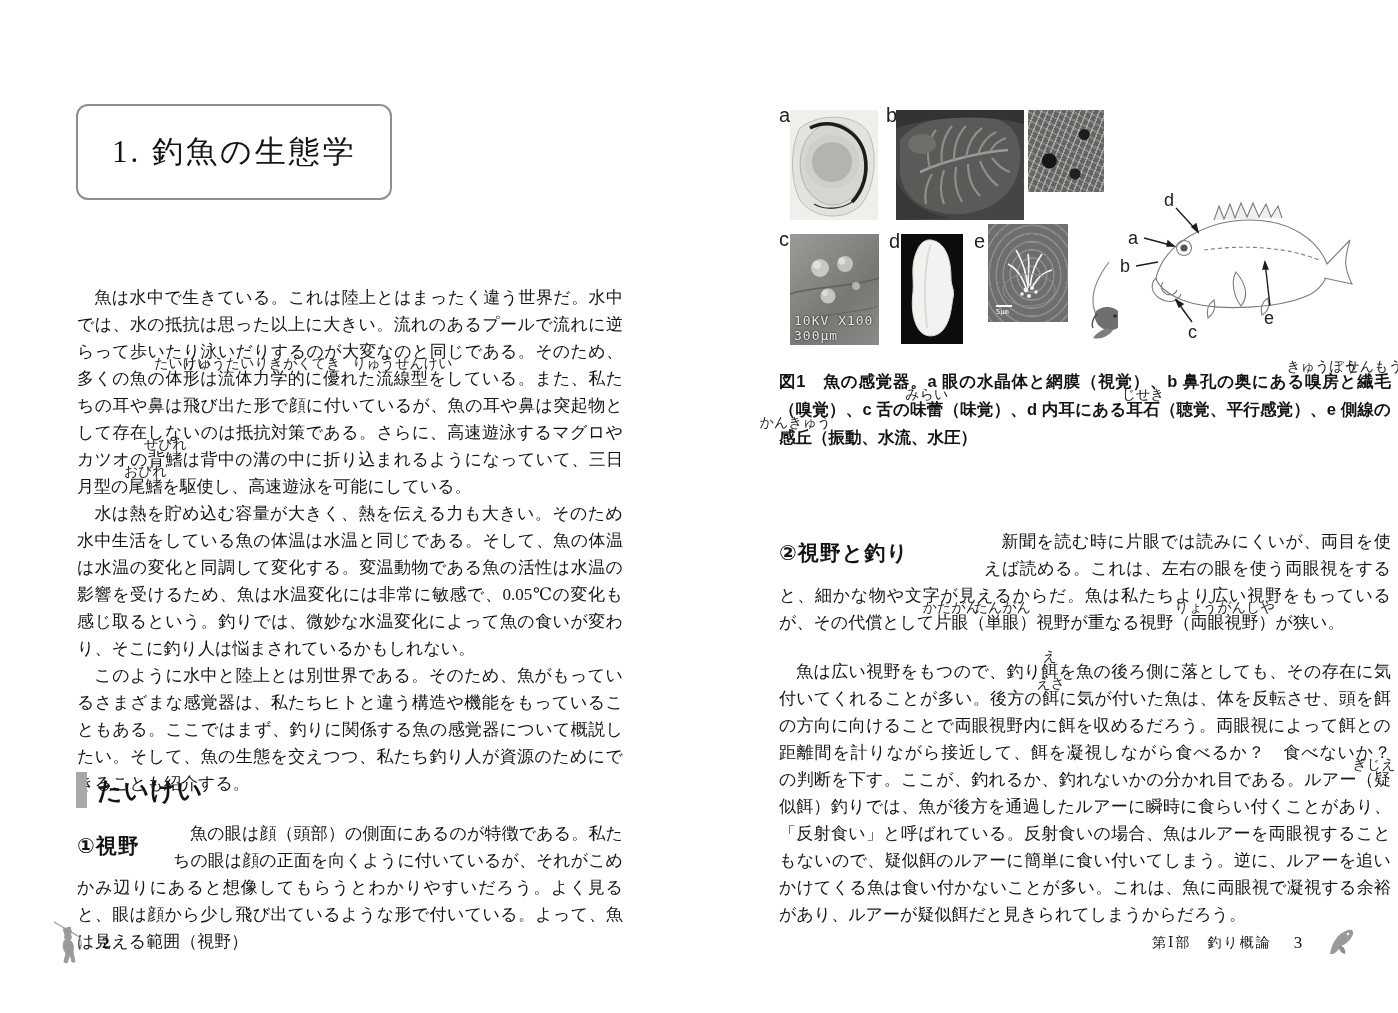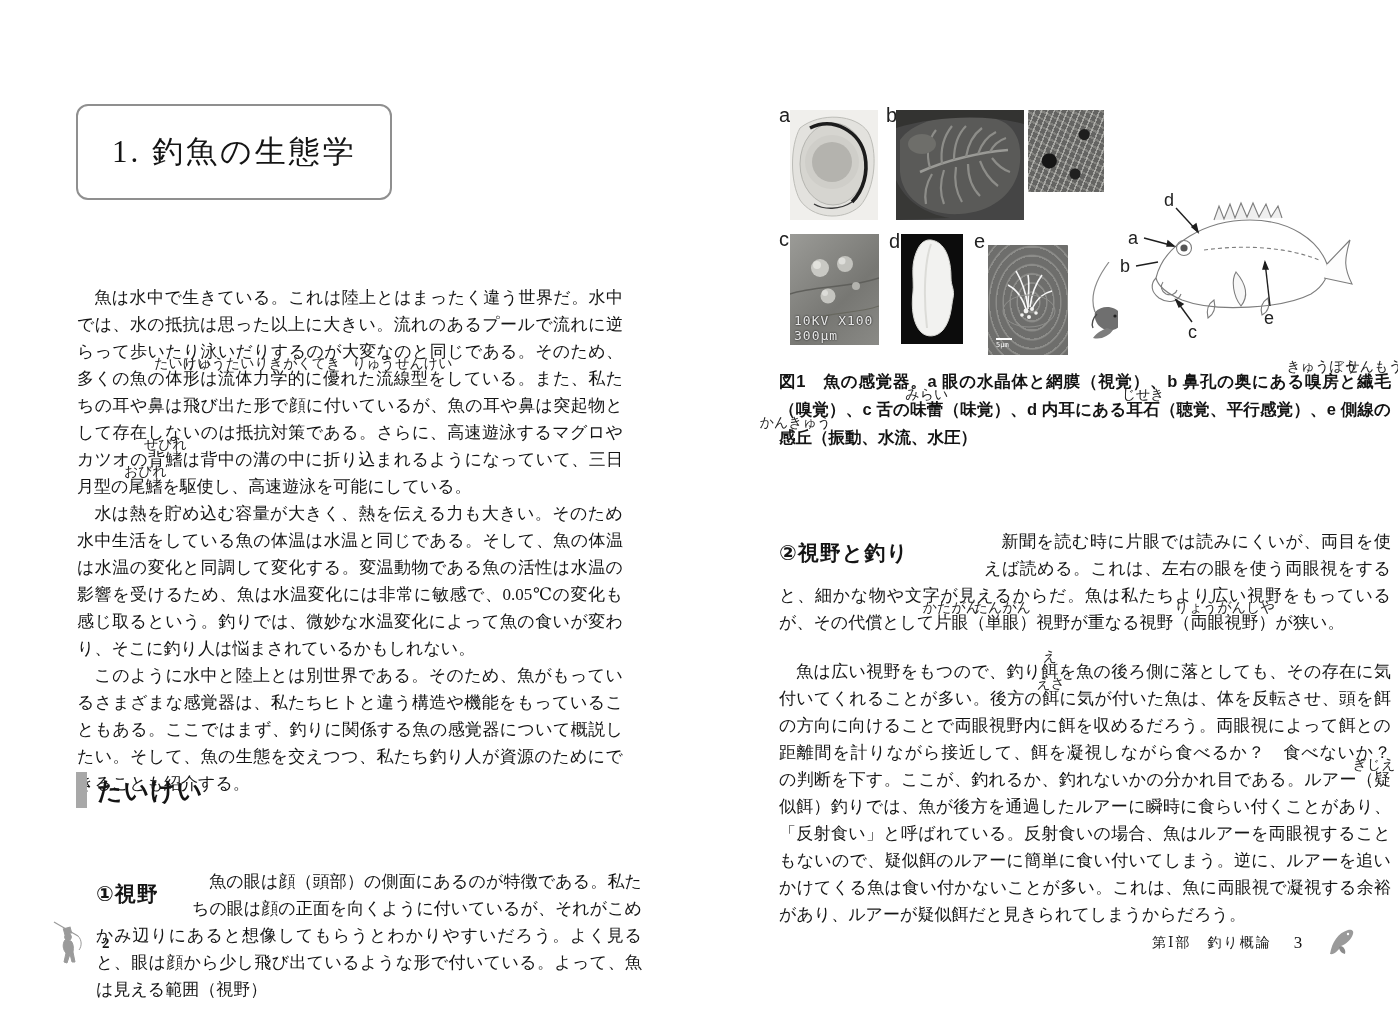--- a/index.html
+++ b/index.html
@@ -69,21 +69,21 @@
     <p>　魚は水中で生きている。これは陸上とはまったく違う世界だ。水中では、水の抵抗は思った以上に大きい。流れのあるプールで流れに逆らって歩いたり泳いだりするのが大変なのと同じである。そのため、多くの魚の<span class="rb">体形<span class="rt">たいけい</span></span>は<span class="rb">流体力学的<span class="rt">りゅうたいりきがくてき</span></span>に優れた<span class="rb">流線型<span class="rt">りゅうせんけい</span></span>をしている。また、私たちの耳や鼻は飛び出た形で顔に付いているが、魚の耳や鼻は突起物として存在しないのは抵抗対策である。さらに、高速遊泳するマグロやカツオの<span class="rb">背鰭<span class="rt">せびれ</span></span>は背中の溝の中に折り込まれるようになっていて、三日月型の<span class="rb">尾鰭<span class="rt">おびれ</span></span>を駆使し、高速遊泳を可能にしている。</p>
     <p>　水は熱を貯め込む容量が大きく、熱を伝える力も大きい。そのため水中生活をしている魚の体温は水温と同じである。そして、魚の体温は水温の変化と同調して変化する。変温動物である魚の活性は水温の影響を受けるため、魚は水温変化には非常に敏感で、0.05℃の変化も感じ取るという。釣りでは、微妙な水温変化によって魚の食いが変わり、そこに釣り人は悩まされているかもしれない。</p>
     <p>　このように水中と陸上とは別世界である。そのため、魚がもっているさまざまな感覚器は、私たちヒトと違う構造や機能をもっていることもある。ここではまず、釣りに関係する魚の感覚器について概説したい。そして、魚の生態を交えつつ、私たち釣り人が資源のためにできることも紹介する。</p>
   </div>
 
   <div class="section" style="left:76px;top:772px;">
     <span class="bar"></span>
     <span>たいけい</span>
   </div>
 
-  <div class="col leftcol" style="top:868px;margin-left:19px;">
+  <div class="col leftcol" style="top:820px;">
     <span class="sub-label sub1">①視野</span>
     <p>　魚の眼は顔（頭部）の側面にあるのが特徴である。私たちの眼は顔の正面を向くように付いているが、それがこめかみ辺りにあると想像してもらうとわかりやすいだろう。よく見ると、眼は顔から少し飛び出ているような形で付いている。よって、魚は見える範囲（視野）</p>
   </div>
 
   <div class="footer-left">
     <svg width="36" height="46" viewBox="0 0 36 46">
       <g stroke="#9a9a9a" fill="#9a9a9a">
         <line x1="2" y1="2" x2="26" y2="16" stroke-width="1.2" fill="none"></line>
         <path d="M26,16 C30,20 30,26 27,30" stroke-width="1" fill="none"></path>
         <rect x="12" y="8" width="7" height="6" transform="rotate(-15 15 11)"></rect>
@@ -159,21 +159,21 @@
 
   <span class="plabel" style="left:889px;top:230px;">d</span>
   <div class="panel" style="left:901px;top:234px;width:62px;height:110px;background:#0c0c0c;">
     <svg width="62" height="110" viewBox="0 0 62 110">
       <path d="M30,6 C44,8 50,24 50,44 C50,52 54,56 52,64 C50,74 50,86 42,96 C36,103 26,104 20,98 C12,90 10,74 12,58 C13,46 10,34 14,22 C17,12 22,5 30,6 Z" fill="#f2f2f0" stroke="#d8d8d4" stroke-width="1"></path>
       <path d="M30,10 C24,26 22,60 26,94" stroke="#dcdcd8" stroke-width="2" fill="none"></path>
     </svg>
   </div>
 
   <span class="plabel" style="left:974px;top:230px;">e</span>
-  <div class="panel" style="left:988px;top:245px;width:80px;height:110px;
+  <div class="panel" style="left:988px;top:224px;width:80px;height:98px;
        background:#6e6e6c;
        background-image:repeating-radial-gradient(ellipse at 55% 52%, rgba(210,210,205,0.30) 0 1px, rgba(0,0,0,0) 2px 7px);">
     <svg width="80" height="110" viewBox="0 0 80 110" style="position:absolute;left:0;top:0;">
       <g stroke="#ffffff" stroke-width="1.6" fill="none" opacity="0.95">
         <path d="M40,62 C38,48 34,36 28,26"></path>
           <path d="M42,62 C44,46 48,38 54,30"></path>
         <path d="M38,64 C34,52 28,44 20,40"></path>
           <path d="M44,64 C50,52 56,48 64,46"></path>
         <path d="M40,64 C40,50 42,40 40,30"></path>
       </g>

